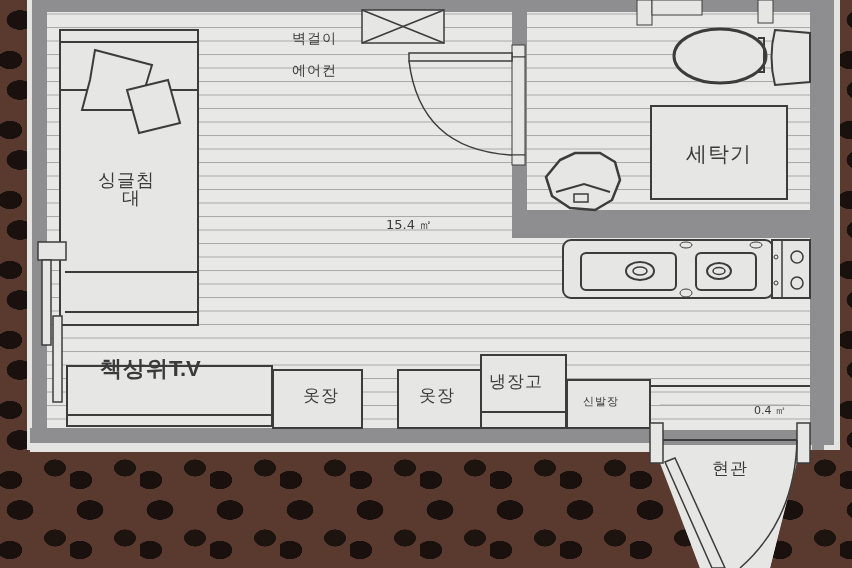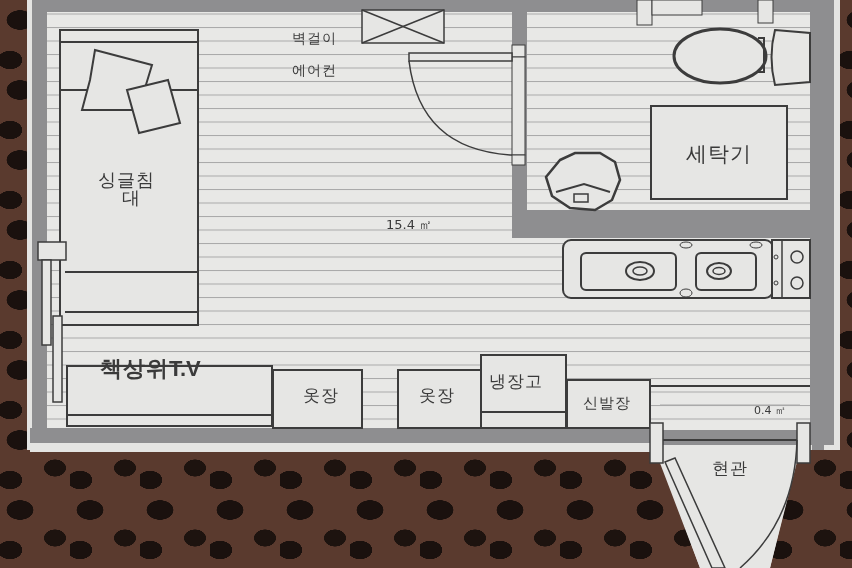--- a/index.html
+++ b/index.html
@@ -124,16 +124,16 @@
 
 <div class="lbl" style="left:686px;top:140px;font-size:21px;">세탁기</div>
 
 <div class="lbl" style="left:100px;top:354px;font-size:22px;font-weight:bold;">
   <span>책상위</span><span style="font-family:'Liberation Sans',sans-serif;font-weight:bold;letter-spacing:0;">T.V</span>
 </div>
 
 <div class="lbl" style="left:303px;top:384px;font-size:17px;">옷장</div>
 <div class="lbl" style="left:419px;top:384px;font-size:17px;">옷장</div>
 <div class="lbl" style="left:489px;top:370px;font-size:17px;">냉장고</div>
-<div class="lbl" style="left:583px;top:394px;font-size:15px;">신발장</div>
+<div class="lbl" style="left:583px;top:394px;font-size:11px;">신발장</div>
 
 <div class="lbl" style="left:736px;top:403px;font-size:11px;letter-spacing:0;margin-left:18px;">0.4 ㎡</div>
 <div class="lbl" style="left:712px;top:457px;font-size:17px;">현관</div>
 
 </body></html>

